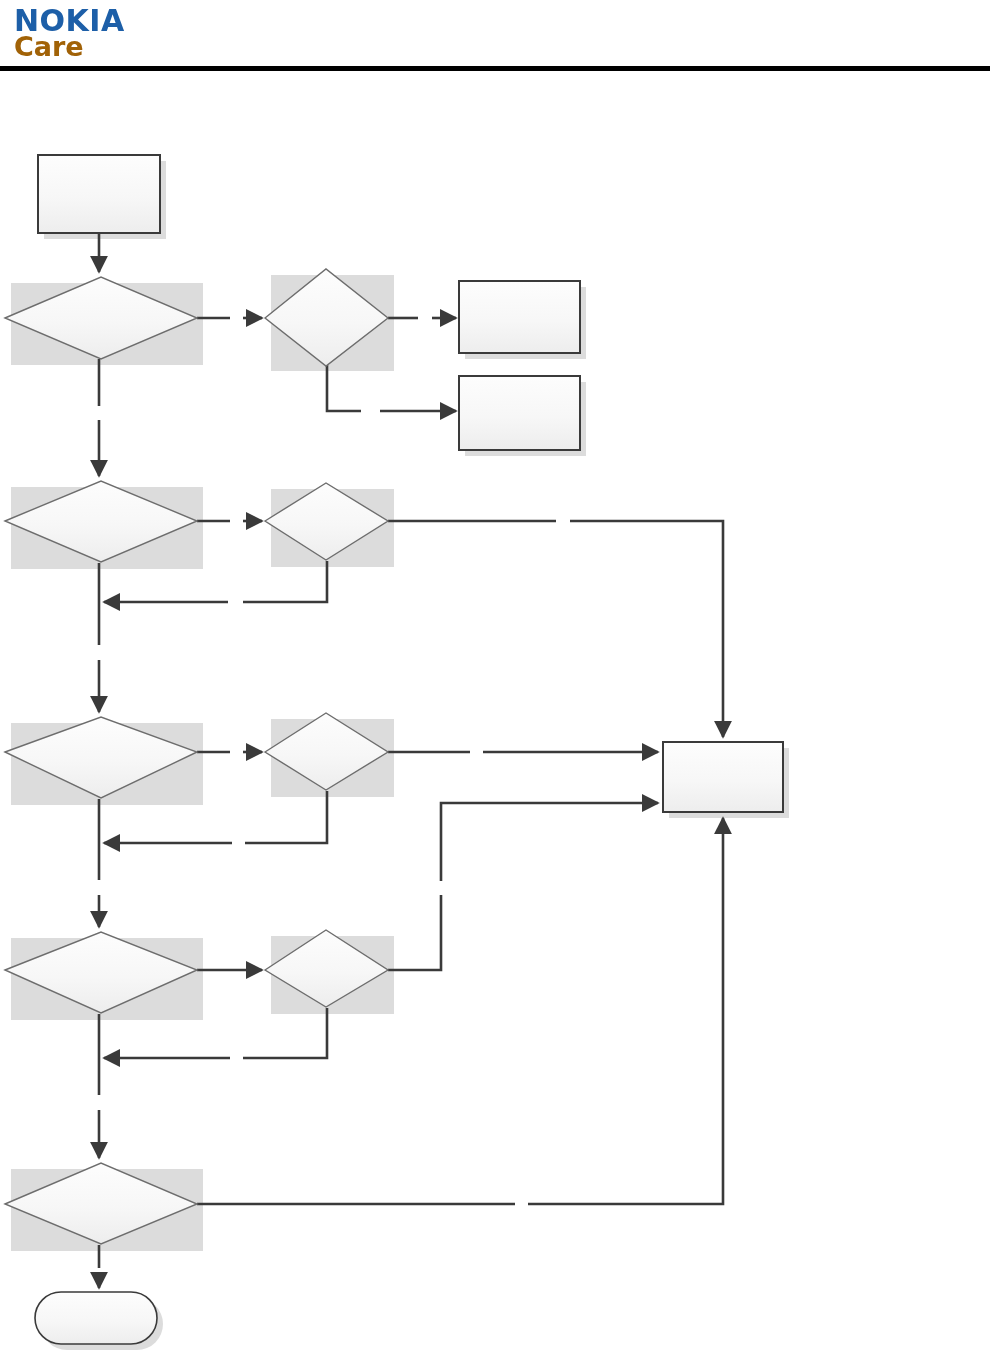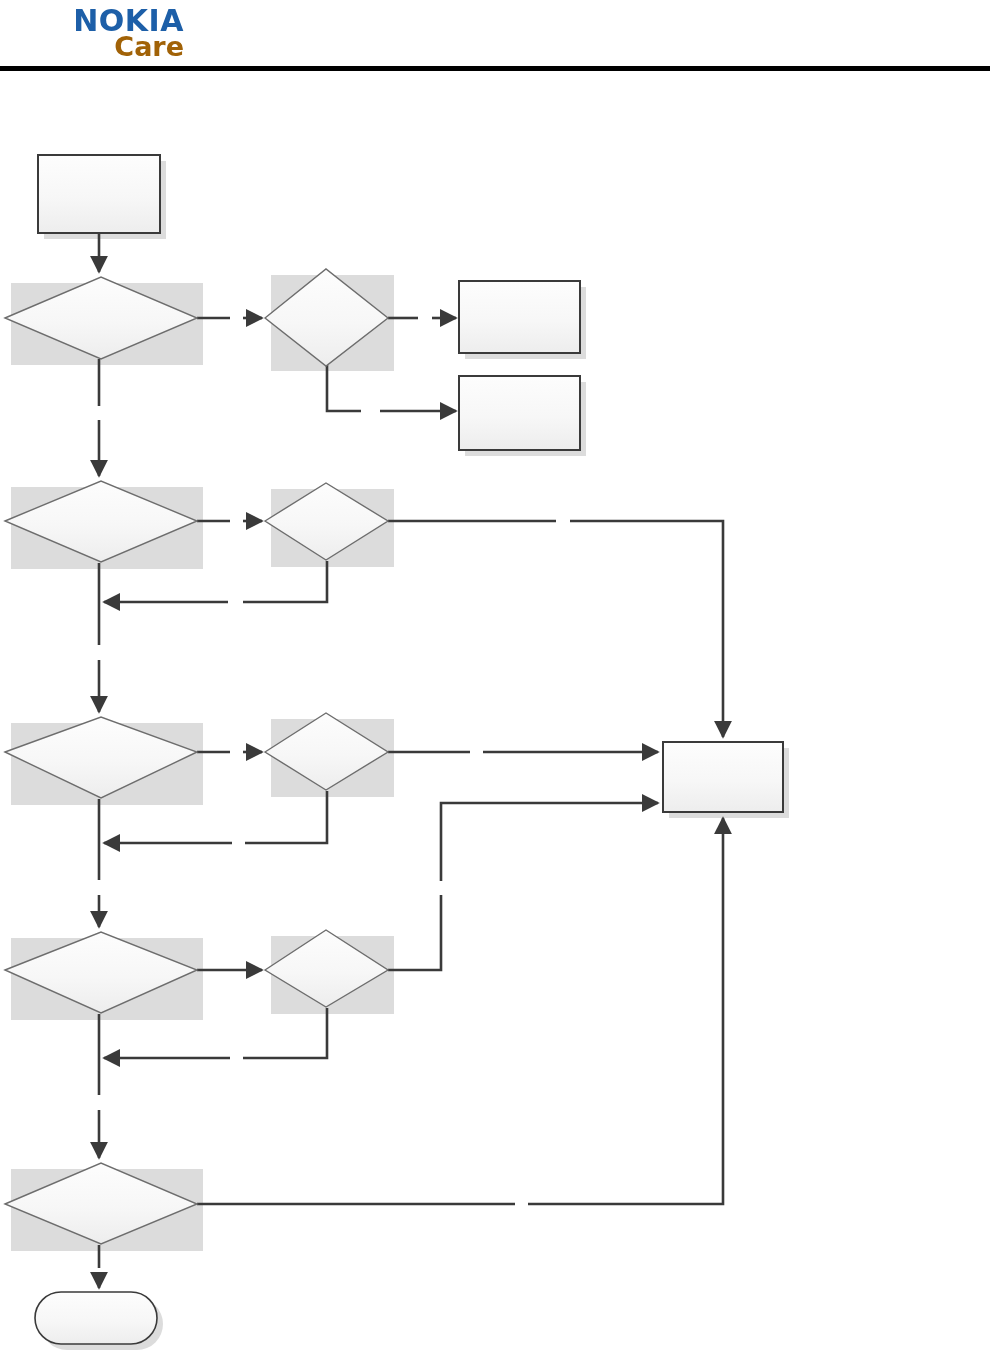--- a/index.html
+++ b/index.html
@@ -12,21 +12,21 @@
     height: 1350px;
     position: relative;
     font-family: "Liberation Sans", sans-serif;
     overflow: hidden;
   }
 
   
   #header {
     position: absolute;
     left: 0; top: 0;
-    width: 990px; height: 75px; text-align: right;
+    width: 990px; height: 75px;
   }
   #logo {
     position: absolute;
     left: 14px; top: 6px;
     width: 170px; height: 58px;
     line-height: 1;
     user-select: none;
   }
   #logo .logo-nokia {
     display: block;

